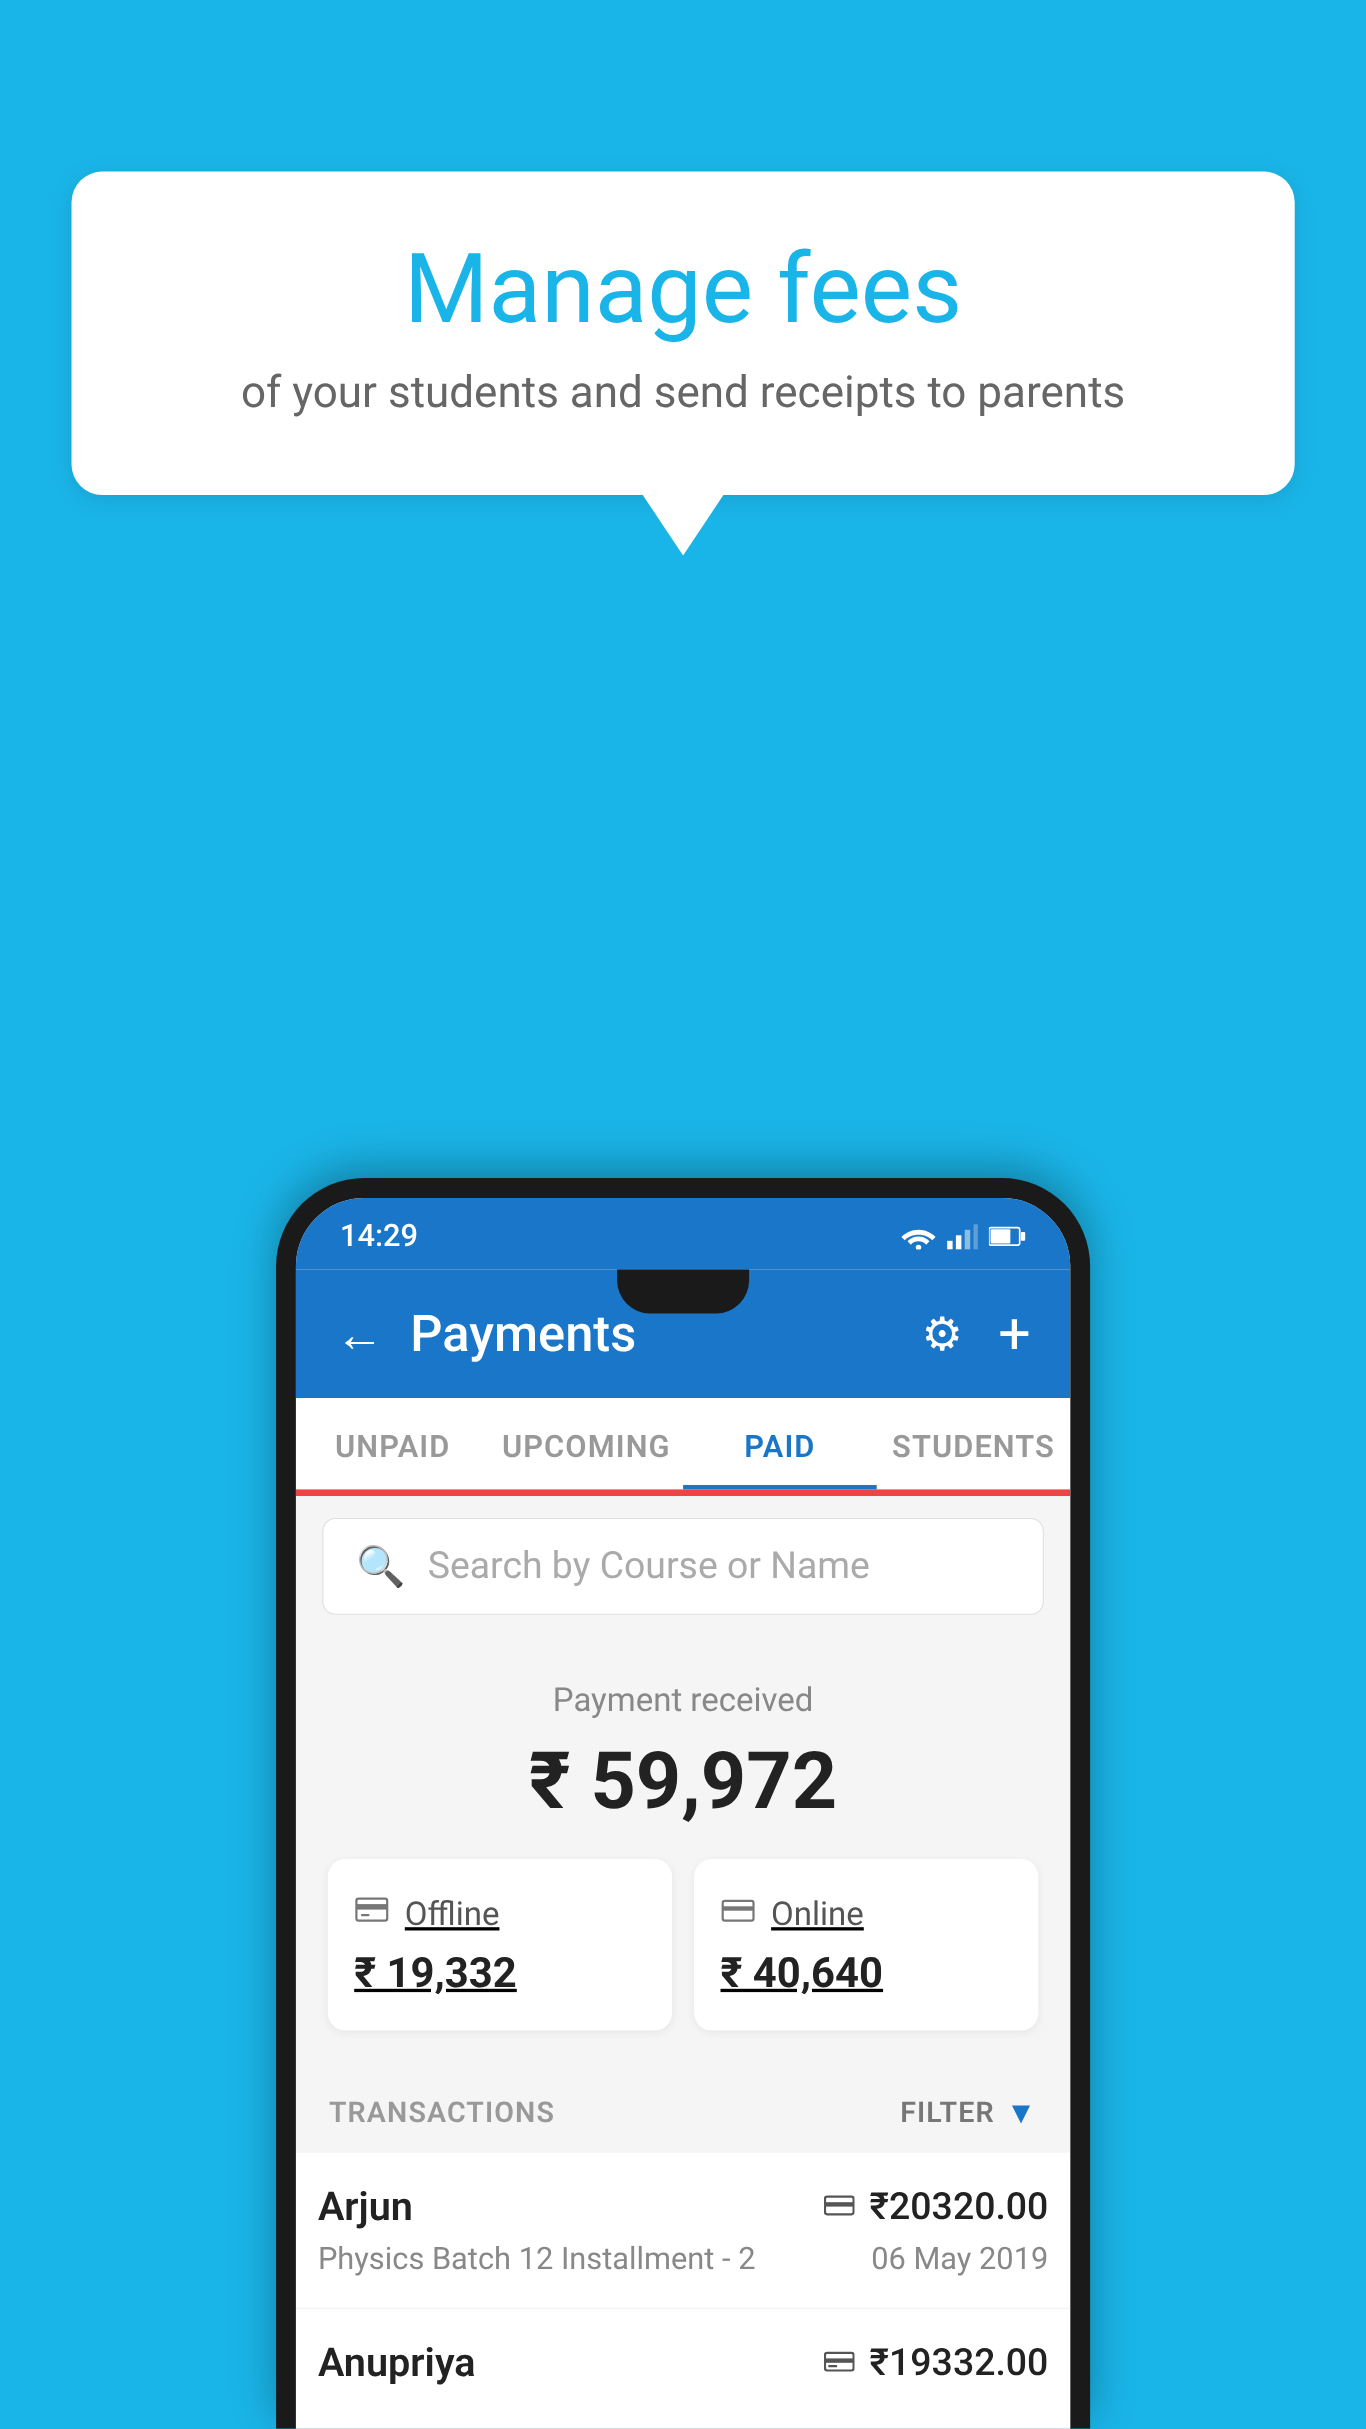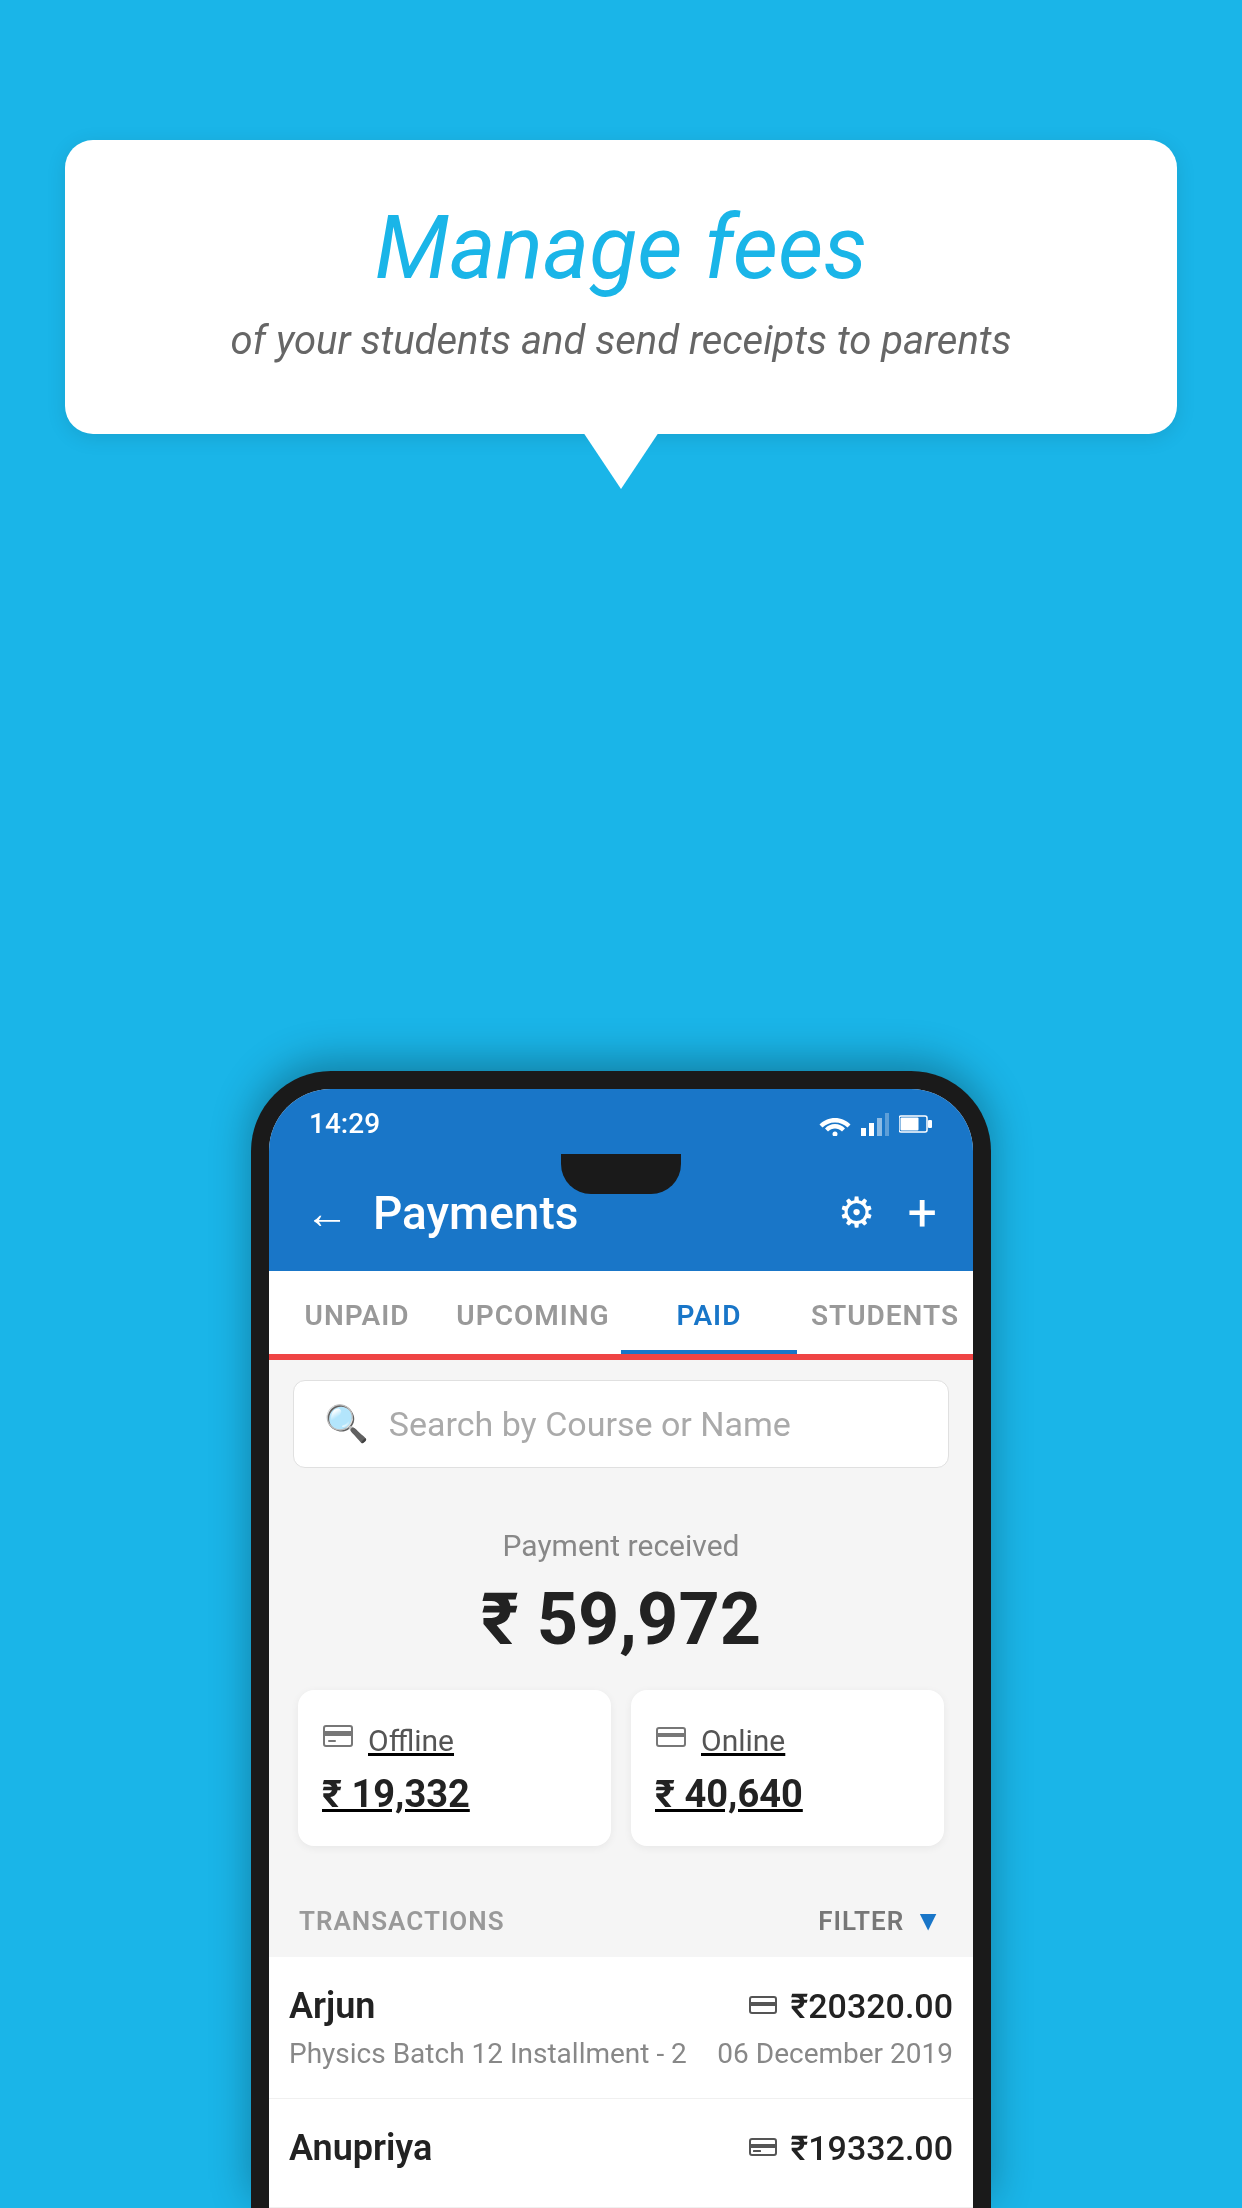--- a/index.html
+++ b/index.html
@@ -10,24 +10,23 @@
       height: 2208px;
       background-color: #1ab5e8;
       font-family: 'Roboto', Arial, sans-serif;
       overflow: hidden;
       position: relative;
     }
 
     
     .speech-bubble-container {
       position: absolute;
-      top: 140px;
+      top: 156px;
       left: 65px;
       right: 65px;
-      font-style: italic;
     }
 
     .speech-bubble {
       background: white;
       border-radius: 28px;
       padding: 60px 80px 70px;
       text-align: center;
       position: relative;
       box-shadow: 0 4px 20px rgba(0,0,0,0.1);
     }
@@ -455,21 +454,21 @@
             <svg width="28" height="22" viewBox="0 0 28 22" fill="none">
               <rect x="1" y="3" width="26" height="16" rx="2" stroke="#555" stroke-width="2" fill="none"></rect>
               <rect x="1" y="8" width="26" height="4" fill="#555"></rect>
             </svg>
           </span>
           <span class="transaction-amount">₹20320.00</span>
         </div>
       </div>
       <div class="transaction-row2">
         <span class="transaction-course">Physics Batch 12 Installment - 2</span>
-        <span class="transaction-date">06 December 2019</span>
+        <span class="transaction-date">06 May 2019</span>
       </div>
     </div>
 
     <div class="transaction-item">
       <div class="transaction-row1">
         <span class="transaction-name">Anupriya</span>
         <div class="transaction-amount-row">
           <span class="card-icon">
             <svg width="28" height="22" viewBox="0 0 28 22" fill="none">
               <rect x="1" y="3" width="26" height="16" rx="2" stroke="#555" stroke-width="2" fill="none"></rect>

